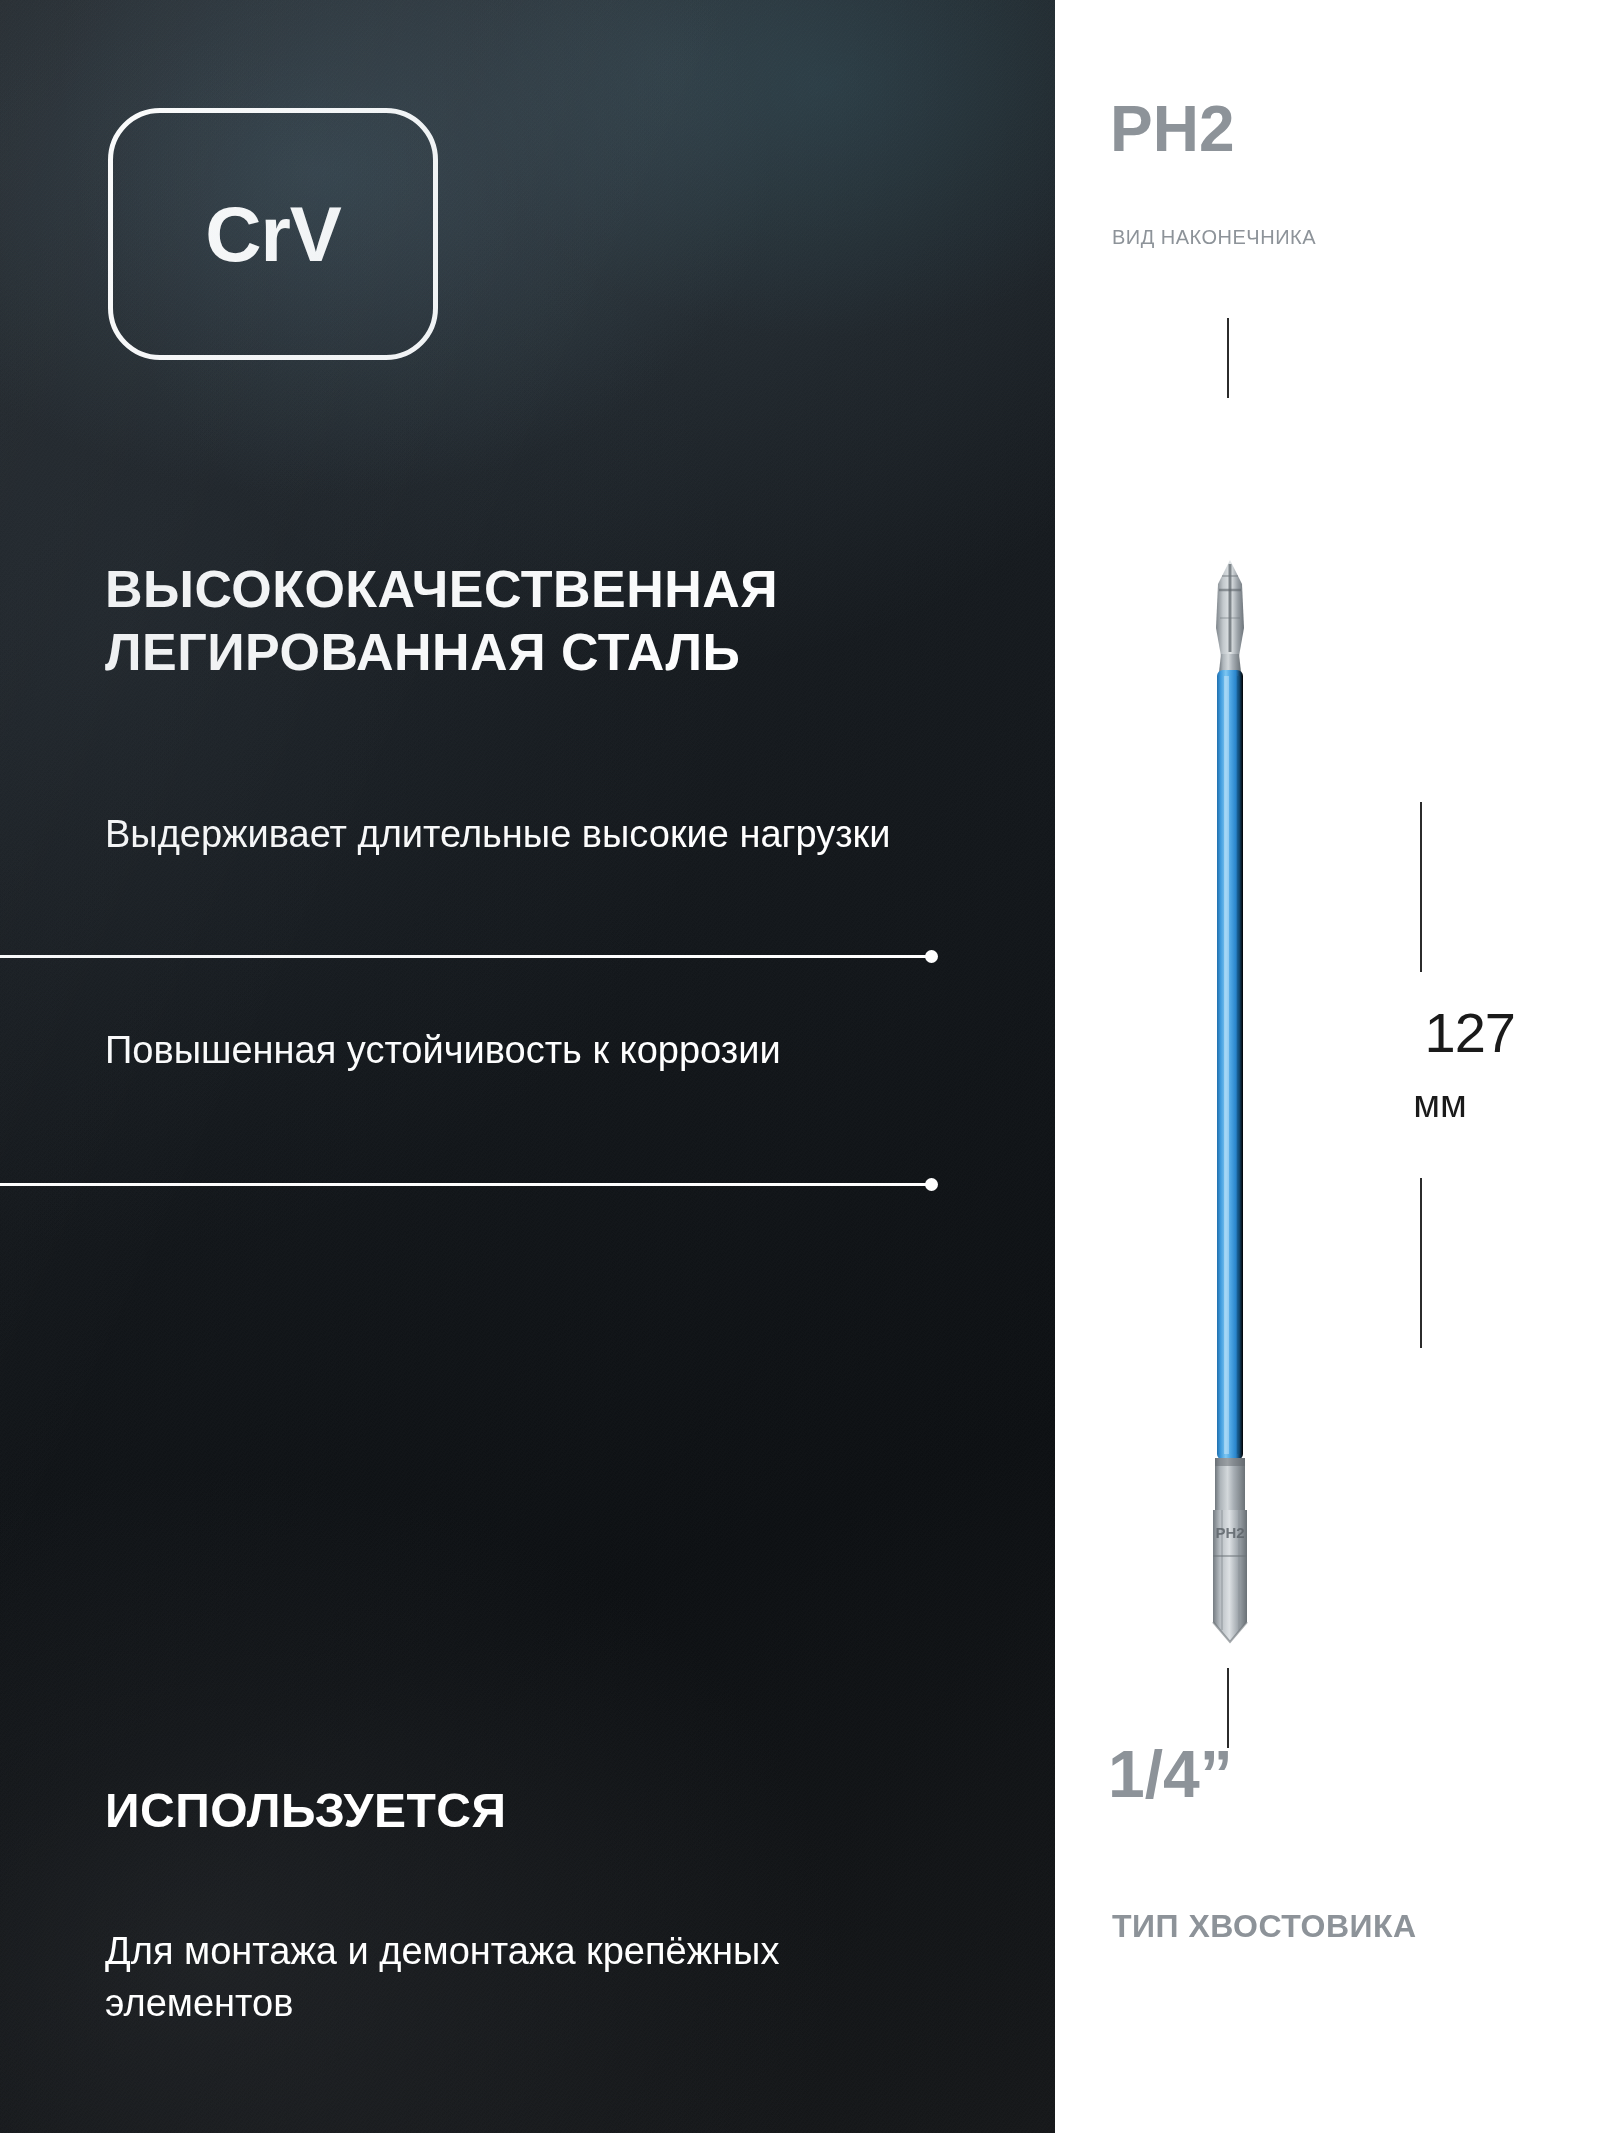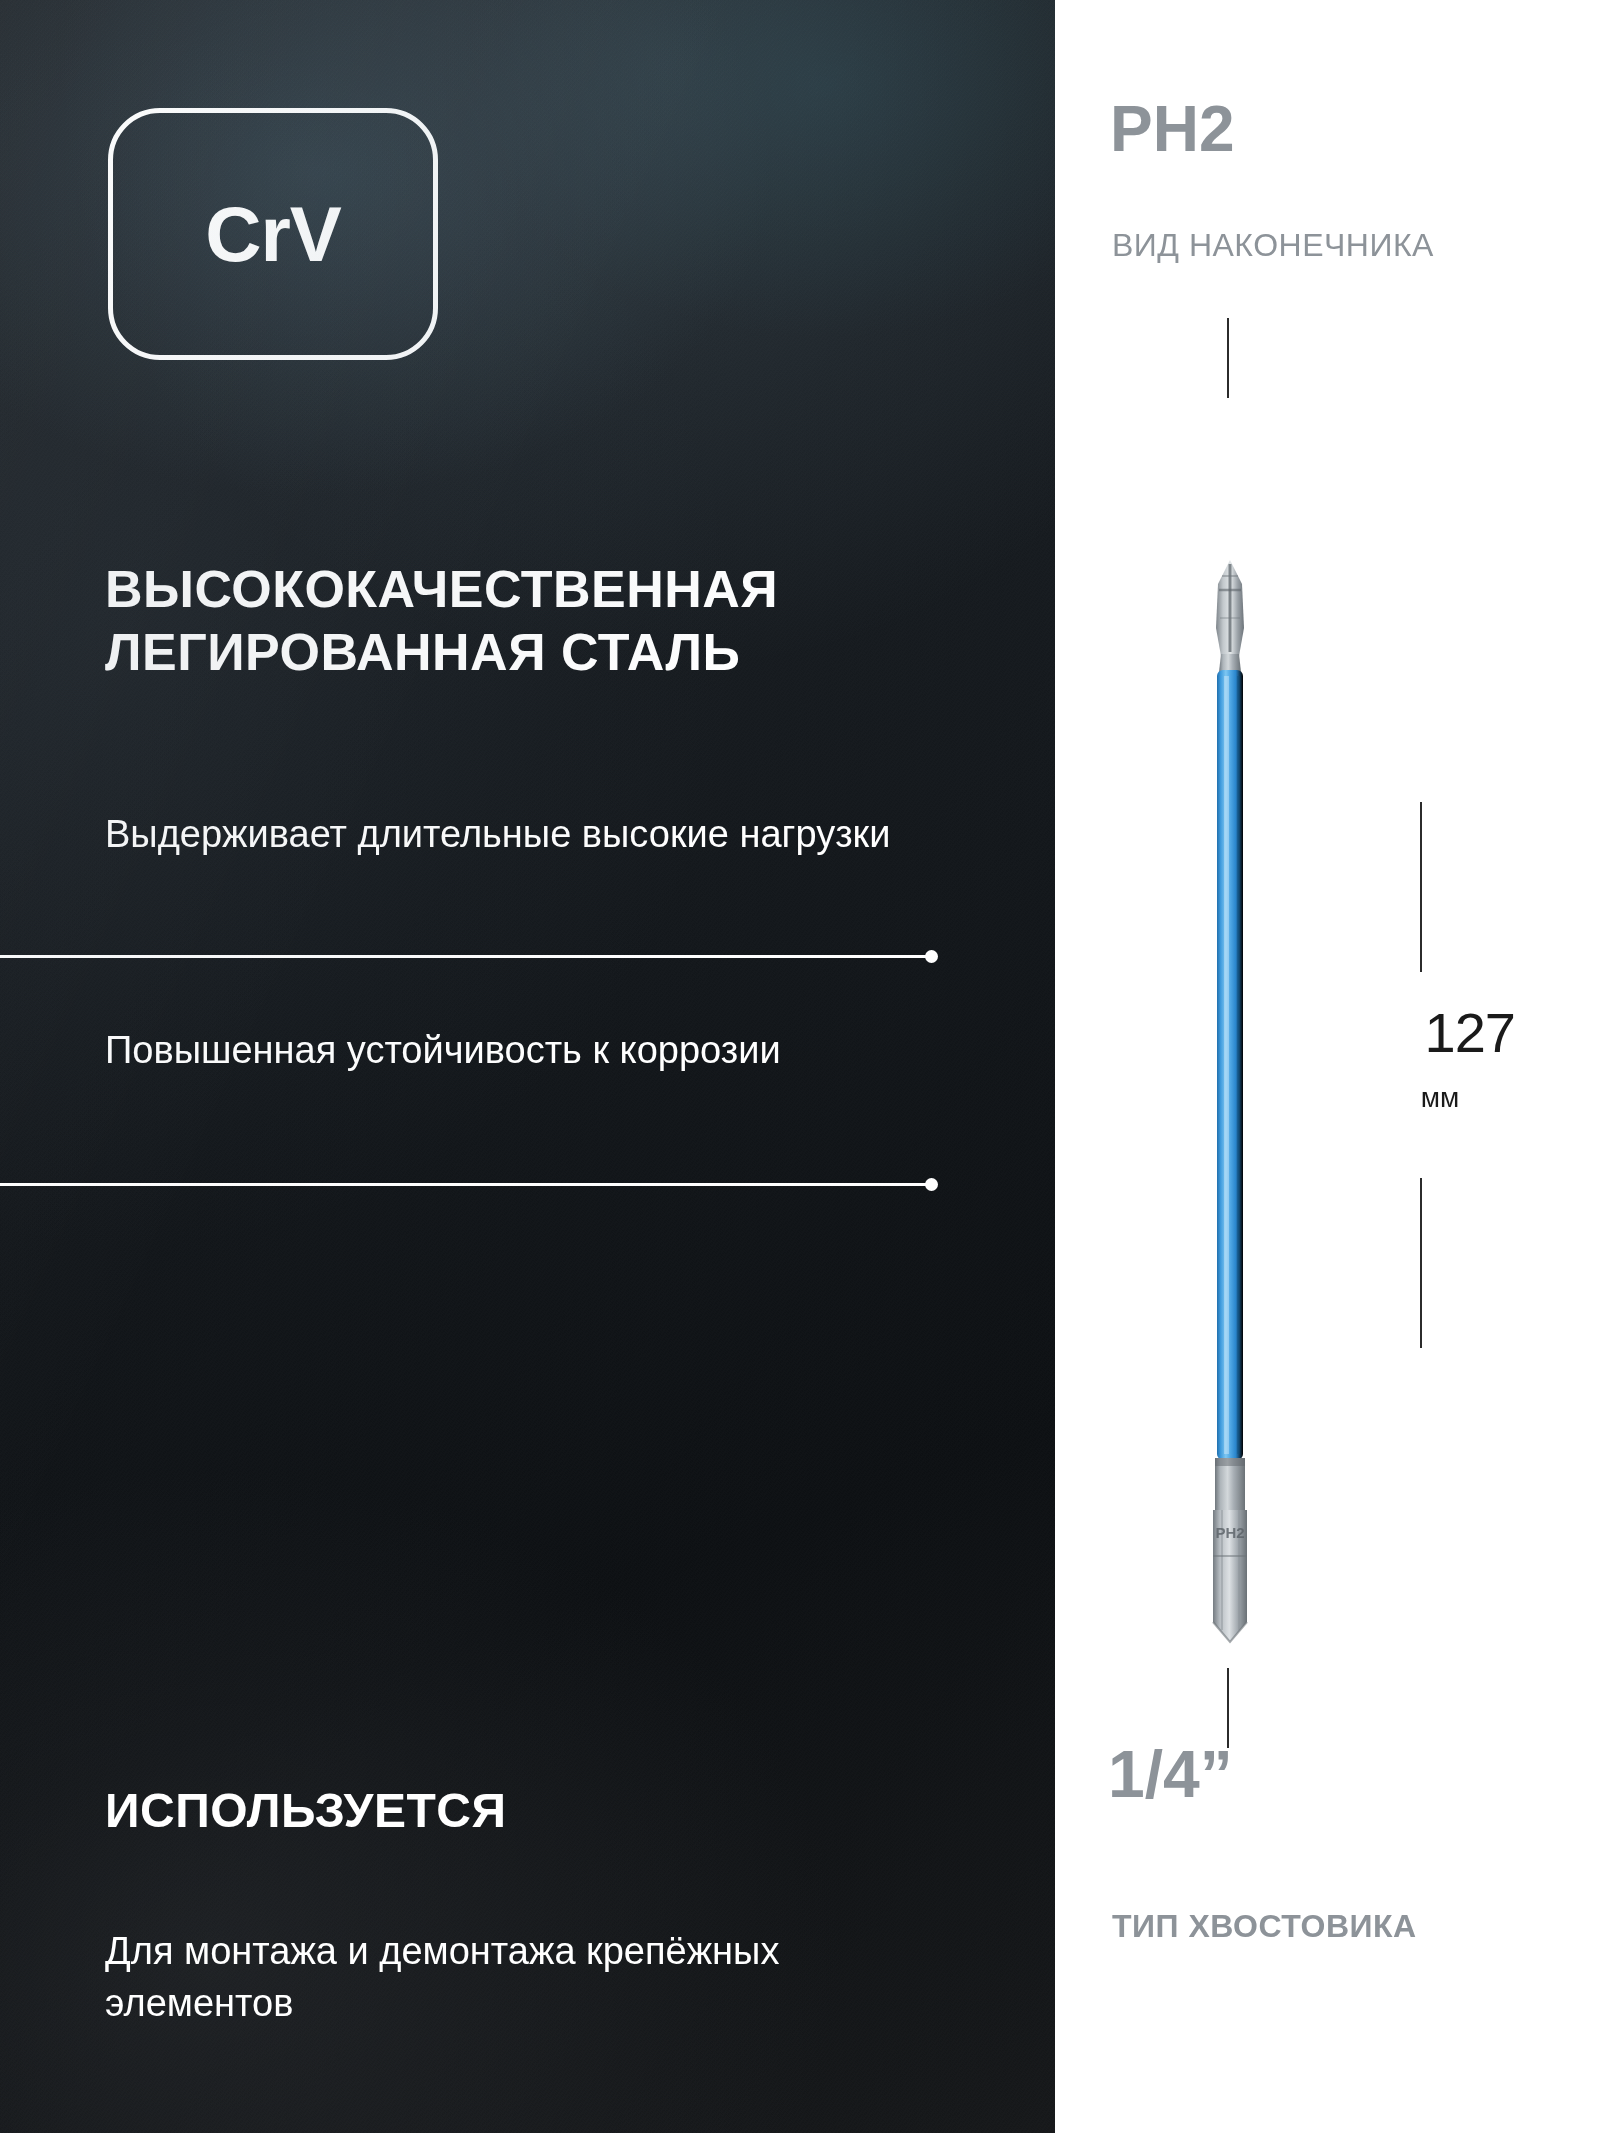--- a/index.html
+++ b/index.html
@@ -147,21 +147,21 @@
     color: #8d9399;
     font-size: 64px;
     font-weight: bold;
     letter-spacing: 0px;
   }
   .tip-sub {
     position: absolute;
     left: 57px;
     top: 225px;
     color: #8d9399;
-    font-size: 32px;
+    font-size: 20px;
     line-height: 1.28;
     letter-spacing: 0.5px;
   }
 
   .shank-label {
     position: absolute;
     left: 53px;
     top: 1736px;
     color: #8d9399;
     font-size: 66px;
@@ -206,21 +206,21 @@
     font-weight: normal;
     letter-spacing: -1px;
   }
   .dim-unit {
     position: absolute;
     left: 310px;
     top: 1082px;
     width: 150px;
     text-align: center;
     color: #1a1a1a;
-    font-size: 28px;
+    font-size: 39px;
   }
 
   
   .bit {
     position: absolute;
     left: 140px;
     top: 560px;
     width: 70px;
     height: 1120px;
   }

